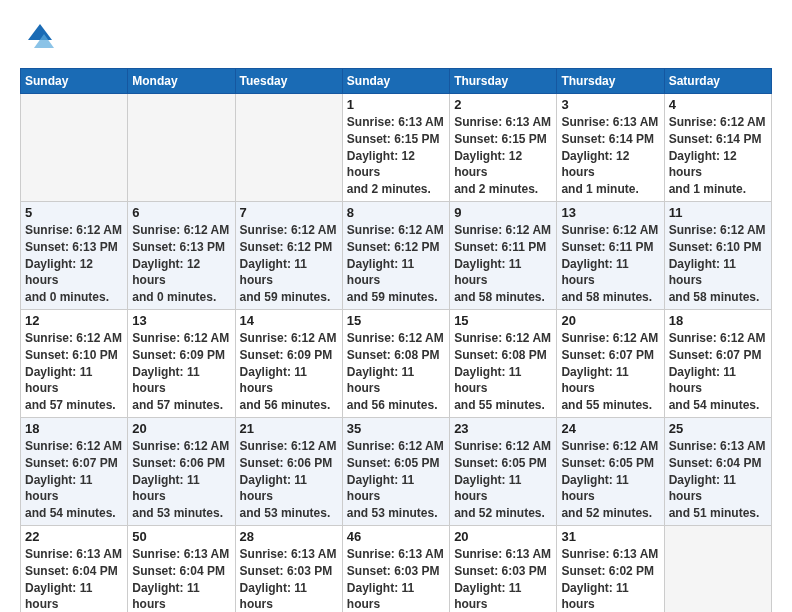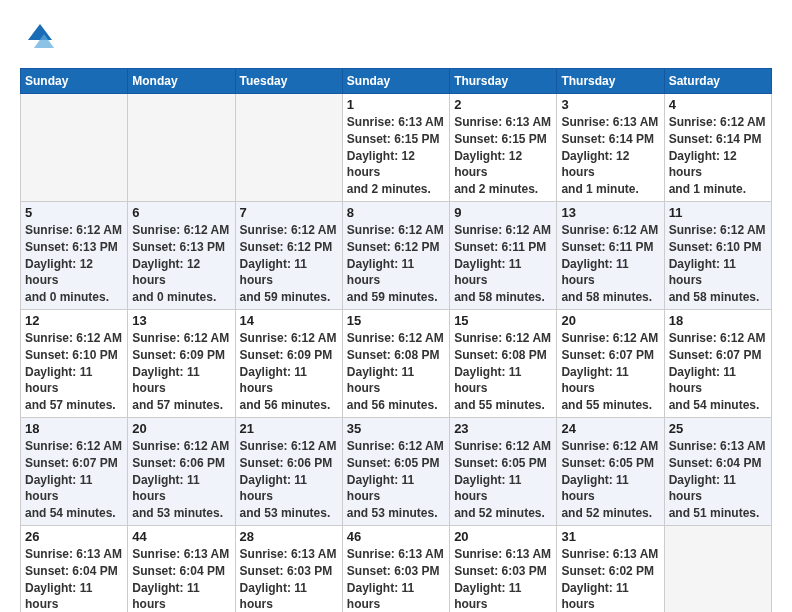--- a/index.html
+++ b/index.html
@@ -313,28 +313,28 @@
           <td>
             <div class="day-num">25</div>
             <div class="day-info" style="white-space: pre-line;">Sunrise: 6:13 AM
 Sunset: 6:04 PM
 Daylight: 11 hours
 and 51 minutes.</div>
           </td>
         </tr>
         <tr>
           <td>
-            <div class="day-num">26</div>
+            <div class="day-num">22</div>
             <div class="day-info" style="white-space: pre-line;">Sunrise: 6:13 AM
 Sunset: 6:04 PM
 Daylight: 11 hours
 and 51 minutes.</div>
           </td>
           <td>
-            <div class="day-num">44</div>
+            <div class="day-num">50</div>
             <div class="day-info" style="white-space: pre-line;">Sunrise: 6:13 AM
 Sunset: 6:04 PM
 Daylight: 11 hours
 and 50 minutes.</div>
           </td>
           <td>
             <div class="day-num">28</div>
             <div class="day-info" style="white-space: pre-line;">Sunrise: 6:13 AM
 Sunset: 6:03 PM
 Daylight: 11 hours

